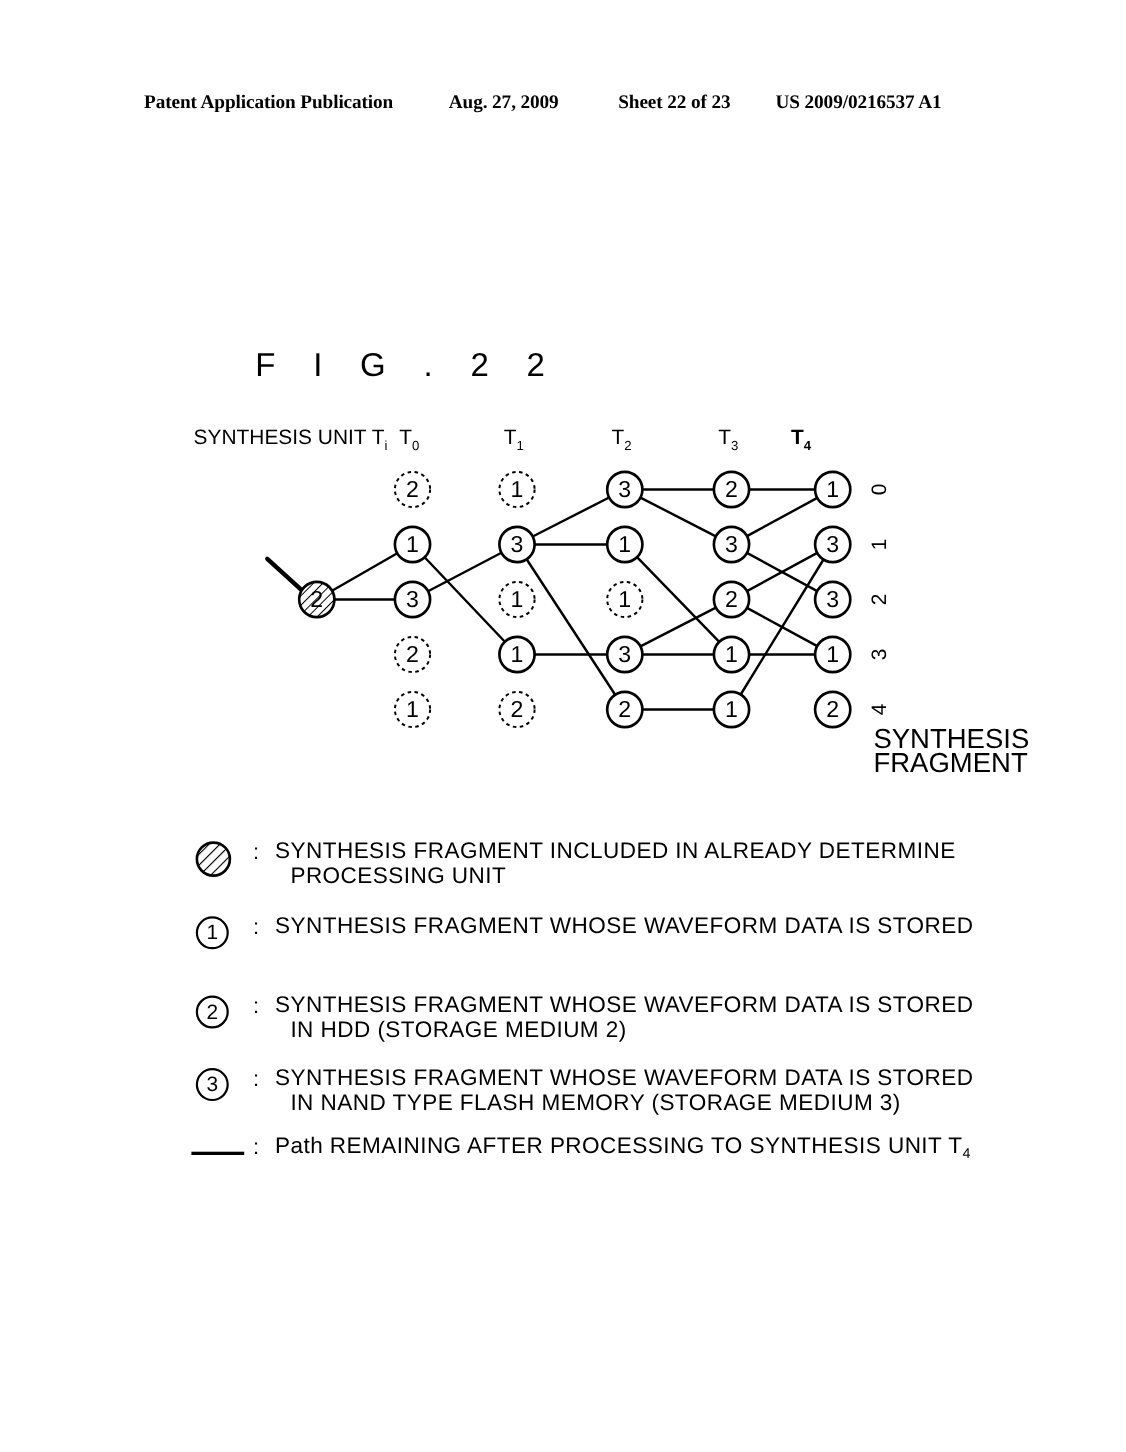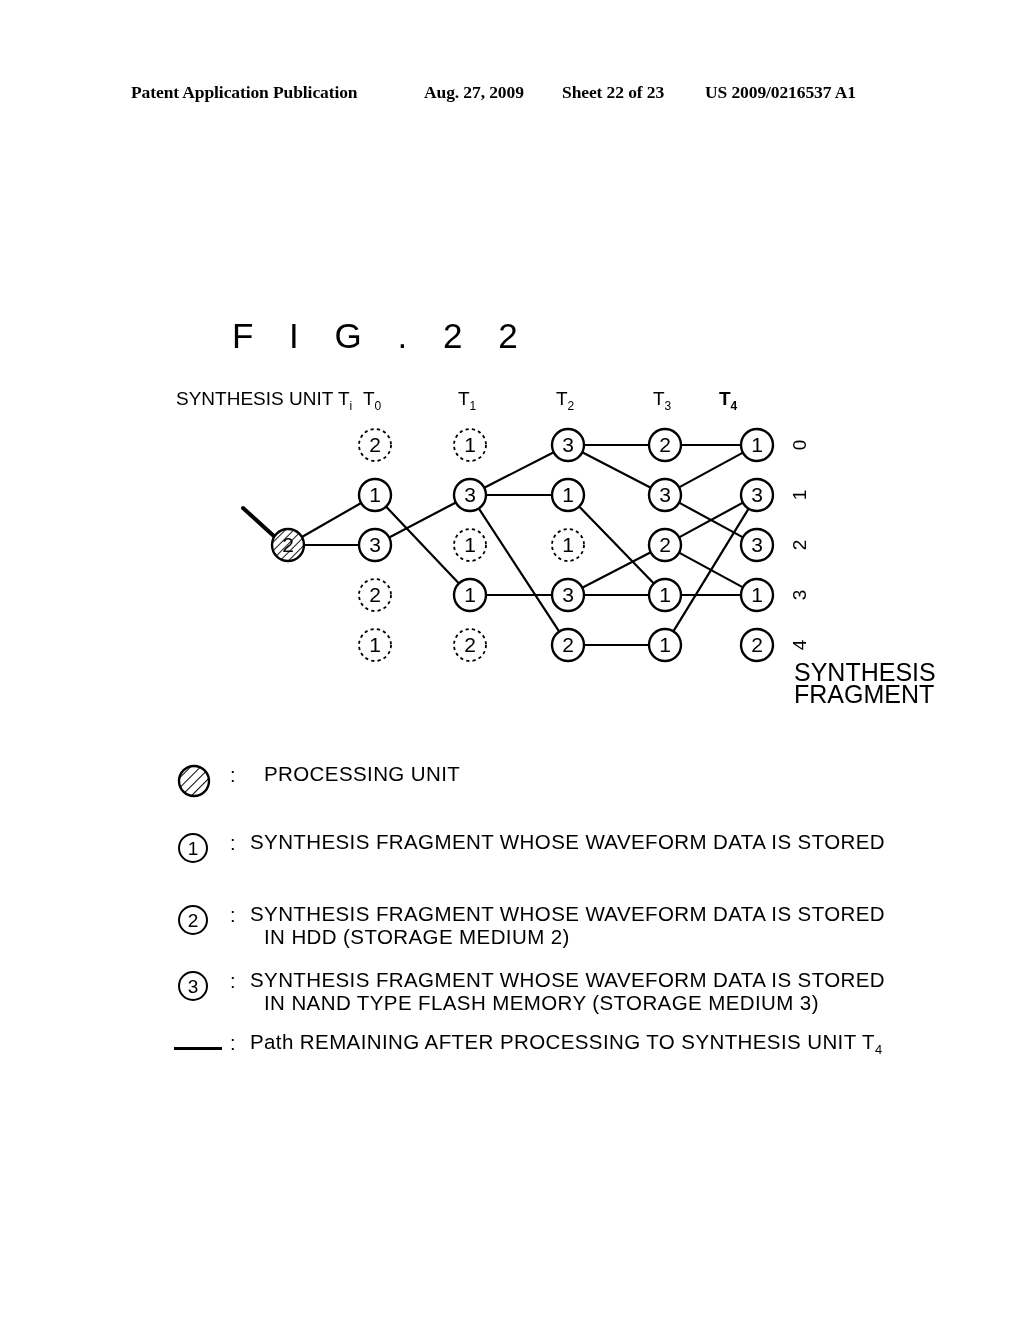--- a/index.html
+++ b/index.html
@@ -24,30 +24,30 @@
     top: 82px;
     width: 836px;
     height: 30px;
     font-family: "Liberation Serif", serif;
     font-weight: bold;
     font-size: 17.5px;
     letter-spacing: -0.1px;
     white-space: nowrap;
   }
   #patent-header .h-pub   { position: absolute; left: 131px;  top: 0; }
-  #patent-header .h-date  { position: absolute; left: 424px;  top: 0; }
+  #patent-header .h-date  { position: absolute; left: 408px;  top: 0; }
   #patent-header .h-sheet { position: absolute; left: 562px;  top: 0; }
   #patent-header .h-num   { position: absolute; left: 705px;  top: 0; }
 
   
   #figure-title {
     position: absolute;
     left: 232px;
     top: 316px;
-    font-size: 35px;
+    font-size: 30px;
     letter-spacing: 13px;
     font-family: "Liberation Sans", sans-serif;
     white-space: nowrap;
   }
 
   
   #trellis-area {
     position: absolute;
     left: 0;
     top: 0;
@@ -335,21 +335,21 @@
           <defs>
             <pattern id="hatch-lg" width="7" height="7" patternUnits="userSpaceOnUse" patternTransform="rotate(45)">
               <rect width="7" height="7" fill="#fff"></rect>
               <line x1="0" y1="0" x2="0" y2="7" stroke="#000" stroke-width="2"></line>
             </pattern>
           </defs>
           <circle cx="19" cy="19" r="15" fill="url(#hatch-lg)" stroke="#000" stroke-width="2.4"></circle>
         </svg>
       </div>
       <span class="legend-colon">:</span>
-      <div class="legend-text"><span class="ln2">PROCESSING UNIT</span></div>
+      <div class="legend-text"><span>SYNTHESIS FRAGMENT INCLUDED IN ALREADY DETERMINE</span><span class="ln2">PROCESSING UNIT</span></div>
     </div>
     <div class="legend-row" style="position: absolute; left: 0px; top: 68px; width: 700px;">
       <div class="legend-icon-cell">
         <div class="legend-circle">1</div>
       </div>
       <span class="legend-colon">:</span>
       <div class="legend-text"><span>SYNTHESIS FRAGMENT WHOSE WAVEFORM DATA IS STORED</span></div>
     </div>
     <div class="legend-row" style="position: absolute; left: 0px; top: 140px; width: 700px;">
       <div class="legend-icon-cell">

